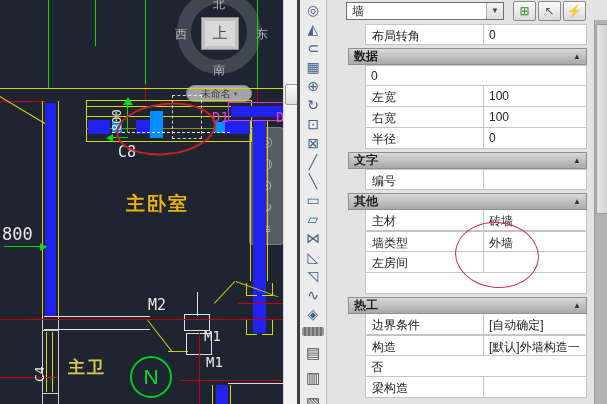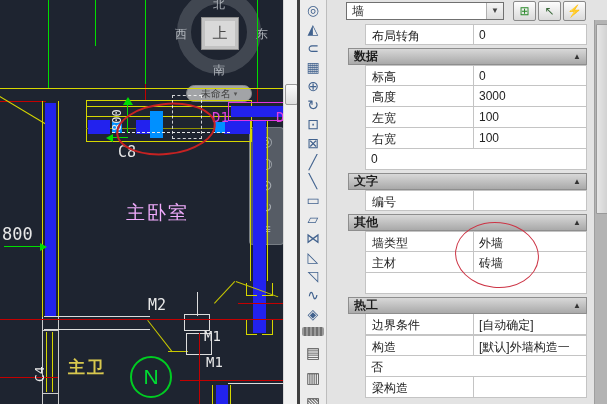--- a/index.html
+++ b/index.html
@@ -31,21 +31,21 @@
   #props-topbar{position:absolute;left:0;top:0;width:280px;height:24px;}
   #type-combo{position:absolute;left:19px;top:2px;width:158px;height:18px;background:#fff;border:1px solid #707070;box-sizing:border-box;display:flex;align-items:center;font-size:12px;color:#222;}
   #type-combo .combo-text{flex:1;padding-left:5px;}
   #type-combo .combo-arrow{width:16px;text-align:center;font-size:8px;color:#444;background:linear-gradient(#f4f4f4,#dcdcdc);border-left:1px solid #b0b0b0;height:100%;line-height:16px;}
   .panel-btn{position:absolute;top:1px;width:23px;height:20px;background:linear-gradient(#fdfdfd,#dadada);border:1px solid #8a8a8a;border-radius:2px;box-sizing:border-box;text-align:center;line-height:18px;font-size:12px;}
   #props-grid{position:absolute;left:0;top:24px;width:267px;}
   .prop-header{height:17px;margin:3px 0 0 21px;width:239px;background:linear-gradient(#d8d8d8,#a9a9a9);border:1px solid #8e8e8e;box-sizing:border-box;display:flex;justify-content:space-between;align-items:center;font-size:12px;font-weight:bold;color:#1c1c1c;padding:0 5px;}
   .prop-header .collapse{font-size:8px;color:#333;font-weight:normal;}
   .prop-row{height:21px;margin-left:38px;width:222px;display:flex;background:#fff;border:1px solid #c4c4c4;border-top:none;box-sizing:border-box;font-size:12px;}
   .prop-row.first{border-top:1px solid #c4c4c4;}
-  .prop-label{width:108px;border-right:1px solid #c4c4c4;box-sizing:border-box;padding:3px 0 0 6px;color:#222;overflow:hidden;white-space:nowrap;}
+  .prop-label{width:118px;border-right:1px solid #c4c4c4;box-sizing:border-box;padding:3px 0 0 6px;color:#222;overflow:hidden;white-space:nowrap;}
   .prop-value{flex:1;padding:3px 0 0 5px;color:#222;overflow:hidden;white-space:nowrap;}
   #panel-scrollbar{position:absolute;left:267px;top:20px;width:13px;height:384px;background:#b3b3b3;border-left:1px solid #9e9e9e;box-sizing:border-box;}
   #panel-scroll-thumb{position:absolute;left:1px;top:4px;width:10px;height:188px;background:linear-gradient(90deg,#e6e6e6,#d2d2d2);border:1px solid #999;border-radius:1px;}
 </style>
 </head>
 <body>
 
 <div id="canvas">
 
   <div id="compass-ring"></div>
@@ -145,21 +145,21 @@
 
   <div class="sh" style="left:130px;top:356px;width:42px;height:42px;border:2px solid #00cc22;border-radius:50%;box-sizing:border-box;display:flex;align-items:center;justify-content:center;">
     <span style="color:#00dd33;font-size:21px;">N</span>
   </div>
 
   <span class="clabel" style="left:96px;top:98px;font-size:12px;transform:rotate(-90deg);transform-origin:left top;left:110px;top:131px;">800</span>
   <span class="clabel" style="left:2px;top:224px;font-size:17px;">800</span>
   <span class="clabel" style="left:118px;top:143px;font-size:15px;">C8</span>
   <span class="clabel" style="left:212px;top:109px;font-size:14px;color:#e040e0;">D1</span>
   <span class="clabel" style="left:276px;top:109px;font-size:14px;color:#e040e0;">D</span>
-  <span class="clabel" style="left:126px;top:191px;font-size:19px;color:#f0abfc;letter-spacing:2px;font-weight:normal;margin-top:9px;">主卧室</span>
+  <span class="clabel" style="left:126px;top:191px;font-size:19px;color:#eab308;letter-spacing:2px;font-weight:bold;">主卧室</span>
   <span class="clabel" style="left:68px;top:356px;font-size:17px;color:#d8c84e;letter-spacing:2px;font-weight:bold;">主卫</span>
   <span class="clabel" style="left:148px;top:296px;font-size:15px;">M2</span>
   <span class="clabel" style="left:204px;top:328px;font-size:14px;">M1</span>
   <span class="clabel" style="left:206px;top:354px;font-size:14px;">M1</span>
   <span class="clabel" style="left:32px;top:382px;font-size:13px;transform:rotate(-90deg);transform-origin:left top;">C4</span>
 
   <div class="red-ellipse" style="left:116px;top:103px;width:96px;height:48px;transform:rotate(-6deg);"></div>
 </div>
 
 <div id="canvas-scrollbar">
@@ -209,57 +209,57 @@
   <div id="props-grid">
       <div class="prop-row first">
         <div class="prop-label">布局转角</div>
         <div class="prop-value">0</div>
       </div>
       <div class="prop-header">
         <span>数据</span>
         <span class="collapse">▲</span>
       </div>
       <div class="prop-row first">
-        <div class="prop-label">标高</div>
         <div class="prop-value">0</div>
-      </div>
-      <div class="prop-row">
-        <div class="prop-label">高度</div>
-        <div class="prop-value">3000</div>
       </div>
       <div class="prop-row">
         <div class="prop-label">左宽</div>
         <div class="prop-value">100</div>
       </div>
       <div class="prop-row">
         <div class="prop-label">右宽</div>
         <div class="prop-value">100</div>
       </div>
       <div class="prop-row">
+        <div class="prop-label">半径</div>
         <div class="prop-value">0</div>
       </div>
       <div class="prop-header">
         <span>文字</span>
         <span class="collapse">▲</span>
       </div>
       <div class="prop-row first">
         <div class="prop-label">编号</div>
         <div class="prop-value"></div>
       </div>
       <div class="prop-header">
         <span>其他</span>
         <span class="collapse">▲</span>
+      </div>
+      <div class="prop-row">
+        <div class="prop-label">主材</div>
+        <div class="prop-value">砖墙</div>
       </div>
       <div class="prop-row first">
         <div class="prop-label">墙类型</div>
         <div class="prop-value">外墙</div>
       </div>
       <div class="prop-row">
-        <div class="prop-label">主材</div>
-        <div class="prop-value">砖墙</div>
+        <div class="prop-label">左房间</div>
+        <div class="prop-value"></div>
       </div>
       <div class="prop-row">
         <div class="prop-value"></div>
       </div>
       <div class="prop-header">
         <span>热工</span>
         <span class="collapse">▲</span>
       </div>
       <div class="prop-row">
         <div class="prop-label">边界条件</div>

